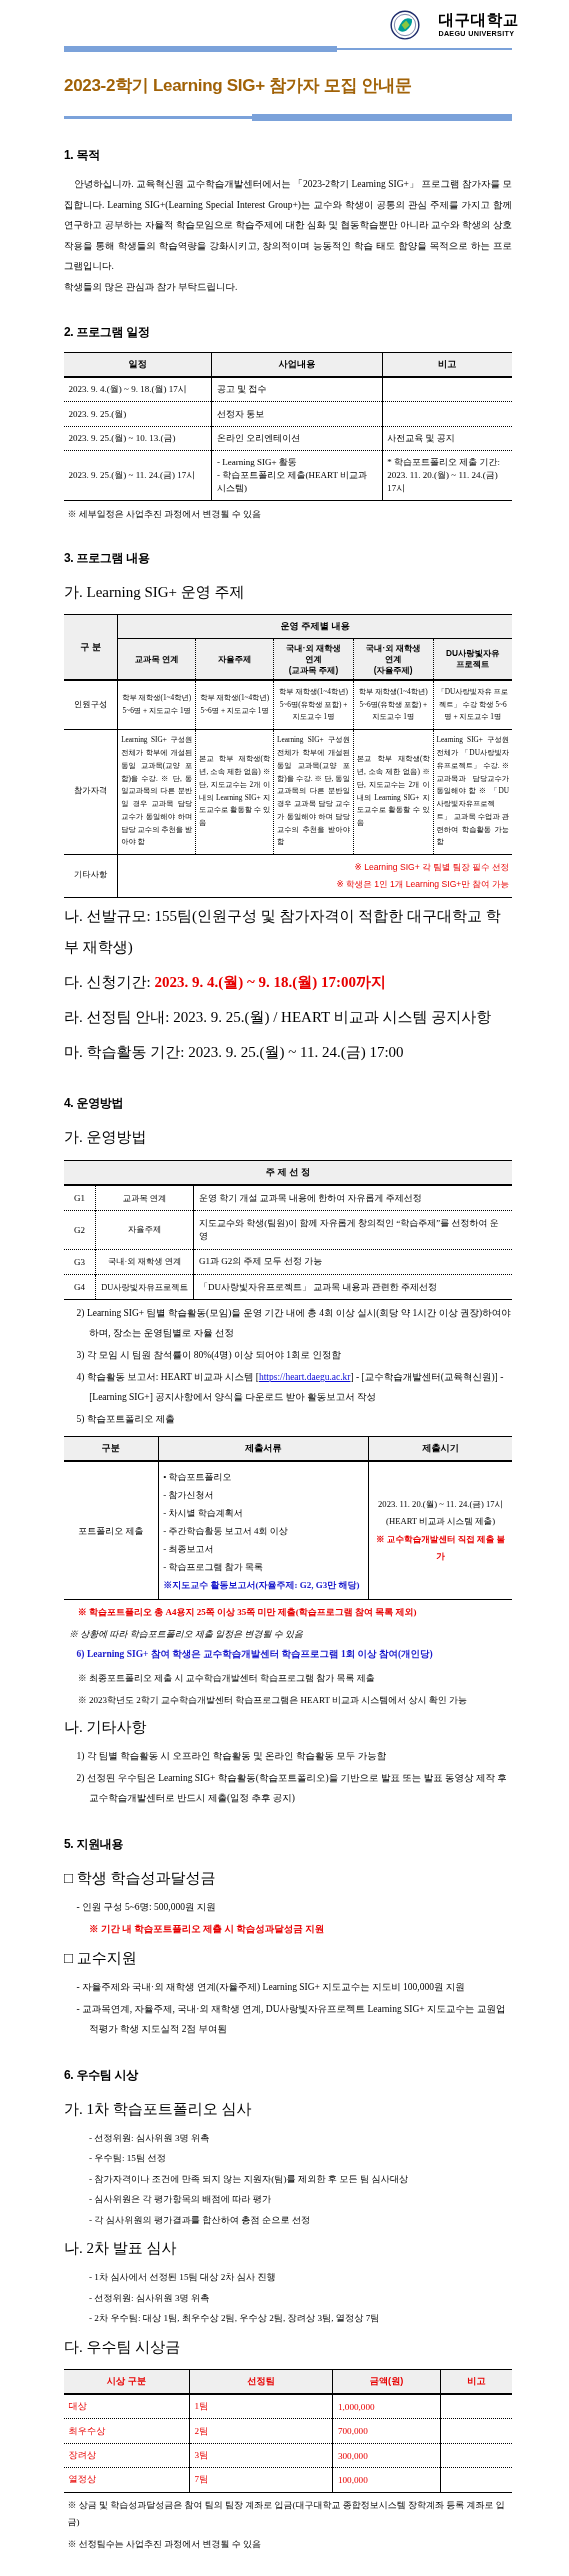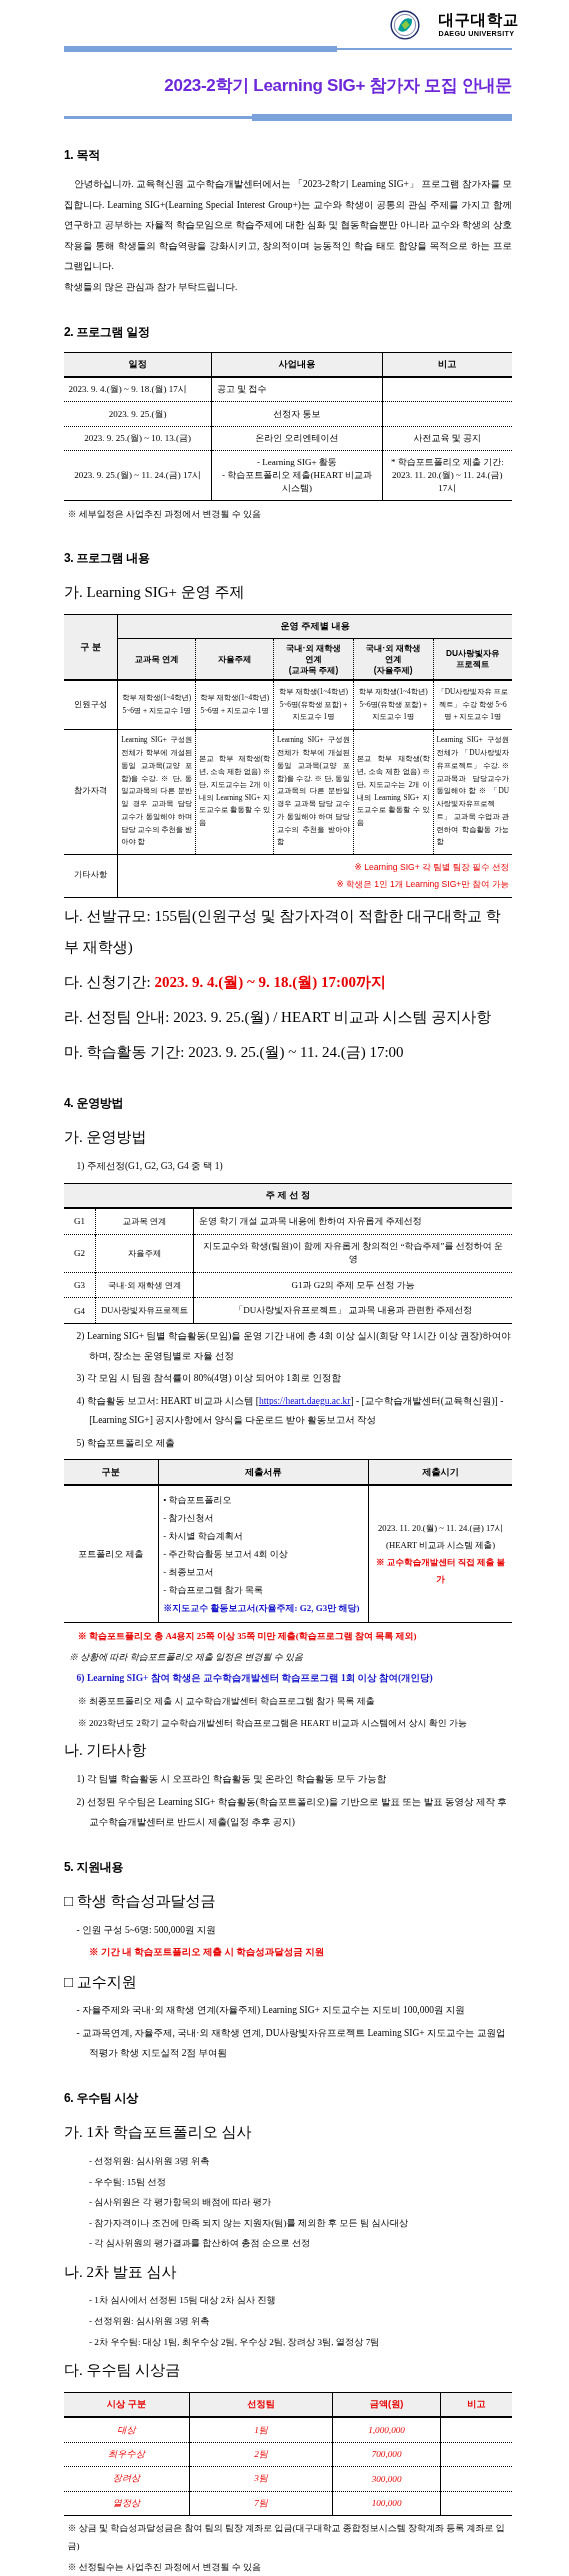--- a/index.html
+++ b/index.html
@@ -9,58 +9,58 @@
   .logo{display:flex;align-items:center;gap:18px;}
   .logo-kr{font-family:"Liberation Sans","DejaVu Sans",sans-serif;font-weight:bold;font-size:15.5px;letter-spacing:0.6px;line-height:1;}
   .logo-en{font-family:"Liberation Sans","DejaVu Sans",sans-serif;font-weight:bold;font-size:7.2px;letter-spacing:0.3px;margin-top:1.7px;}
   .bar{display:flex;align-items:center;margin-top:5.7px;}
   .bar .thick{background:#7ba2da;height:6.3px;}
   .bar .thin{background:#7ba2da;height:2.3px;}
   .bar.top .thick{width:61%;}
   .bar.top .thin{flex:1;}
   .bar.bottom .thin{width:42%;}
   .bar.bottom .thick{flex:1;}
-  .doc-title{font-family:"Liberation Sans","DejaVu Sans",sans-serif;color:#6d28d9;font-size:17px;font-weight:bold;text-align:right;margin:22px 0 17px 0;letter-spacing:-0.3px;}
+  .doc-title{font-family:"Liberation Sans","DejaVu Sans",sans-serif;color:#a16207;font-size:17px;font-weight:bold;text-align:left;margin:22px 0 17px 0;letter-spacing:-0.3px;}
   h2.sec{font-family:"Liberation Sans","DejaVu Sans",sans-serif;font-size:12px;font-weight:bold;margin:26.4px 0 10.3px 0;letter-spacing:-0.3px;}
   .body{font-size:9.5px;line-height:2.15;margin:0 0 1.1px 0;text-align:justify;}
   .indent{text-indent:10.3px;}
   .sub{font-size:15px;line-height:2.1;margin:3.4px 0;}
   .sub2{font-size:9.5px;line-height:2.1;margin:2.3px 0 2.3px 12.6px;}
   .sub3{font-size:9.2px;line-height:2.05;margin:1.7px 0 1.7px 25px;}
   .note{font-size:9px;margin:4.6px 0 0 3.4px;line-height:1.9;}
   .red{color:#e80000;}
   .blue{color:#1a1acc;}
   .bold{font-weight:bold;}
   .link{color:#0b0bd6;text-decoration:underline;}
   .pre{white-space:pre-line;}
   table{border-collapse:collapse;width:100%;margin:5.7px 0 3.4px 0;border-top:1.7px solid #000;border-bottom:1.7px solid #000;}
   th,td{padding:5.2px 4.6px;vertical-align:middle;}
   thead th{background:#efefef;font-family:"Liberation Sans","DejaVu Sans",sans-serif;font-weight:bold;font-size:9.2px;text-align:center;border-bottom:2.3px double #000;}
   td{font-size:9px;}
   .vsol{border-left:0.6px solid #000;}
   .vdot{border-left:0.6px dotted #000;}
-  .hdot td{border-top:0.6px dotted #000;text-align:center;}
+  .hdot td{border-top:0.6px dotted #000;}
   .hsol td{border-top:0.6px solid #000;}
   
   .tbl3 thead th.colhead{font-size:8.3px;padding:3.4px 2.3px;}
   .tbl3 td{font-size:7.3px;line-height:1.75;padding:4.6px 2.9px;text-align:justify;}
   .tbl3 td.lab{font-size:8.3px;text-align:center;}
   .tbl3 td.ctr{text-align:center;}
   .tbl3 .kita{font-family:"Liberation Sans","DejaVu Sans",sans-serif;font-weight:normal;font-size:8.6px;line-height:1.9;text-align:right;}
   
   .tblG td{padding:5.7px 4.6px;}
   .tblG .g{width:7%;text-align:center;}
   .tblG .t{width:22%;text-align:center;font-size:8.3px;}
   
   .tblP td{line-height:2.0;}
   .tblP .lab{text-align:center;}
   .tblP .when{text-align:center;font-size:8.6px;}
   
   .tblA thead th{color:#e80000;}
-  .tblA td{color:#e80000;text-align:center;font-size:9.2px;font-style:italic;}
+  .tblA td{color:#e80000;text-align:left;font-size:9.2px;}
   .hang{padding-left:12.6px;text-indent:-12.6px;}
 </style>
 </head>
 <body>
 
 <div class="page">
 
   <div class="logo-row">
     <div class="logo">
       <svg width="30" height="30" viewBox="0 0 52 52">
@@ -186,21 +186,20 @@
       </tr>
     </tbody>
   </table>
   <p class="sub">나. 선발규모: 155팀(인원구성 및 참가자격이 적합한 대구대학교 학부 재학생)</p>
   <p class="sub"><span>다. 신청기간: </span><span class="red bold">2023. 9. 4.(월) ~ 9. 18.(월) 17:00까지</span></p>
   <p class="sub">라. 선정팀 안내: 2023. 9. 25.(월) / HEART 비교과 시스템 공지사항</p>
   <p class="sub">마. 학습활동 기간: 2023. 9. 25.(월) ~ 11. 24.(금) 17:00</p>
 
   <h2 class="sec">4. 운영방법</h2>
   <p class="sub">가. 운영방법</p>
-  <p class="sub2">1) 주제선정(G1, G2, G3, G4 중 택 1)</p>
   <table class="tblG">
     <thead>
       <tr>
           <th colspan="3">주 제 선 정</th>
         </tr>
     </thead>
     <tbody>
       <tr>
         <td class="g">G1</td>
         <td class="t vdot">교과목 연계</td>
@@ -274,22 +273,22 @@
   <p class="sub2">- 인원 구성 5~6명: 500,000원 지원</p>
   <p class="sub2 red bold" style="margin-left:25px;">※ 기간 내 학습포트플리오 제출 시 학습성과달성금 지원</p>
   <p class="sub">□ 교수지원</p>
   <p class="sub2 hang">- 자율주제와 국내·외 재학생 연계(자율주제) Learning SIG+ 지도교수는 지도비 100,000원 지원</p>
   <p class="sub2 hang">- 교과목연계, 자율주제, 국내·외 재학생 연계, DU사랑빛자유프로젝트 Learning SIG+ 지도교수는 교원업적평가 학생 지도실적 2점 부여됨</p>
 
   <h2 class="sec">6. 우수팀 시상</h2>
   <p class="sub">가. 1차 학습포트폴리오 심사</p>
   <p class="sub3">- 선정위원: 심사위원 3명 위촉</p>
   <p class="sub3">- 우수팀: 15팀 선정</p>
+  <p class="sub3">- 참가자격이나 조건에 만족 되지 않는 지원자(팀)를 제외한 후 모든 팀 심사대상</p>
   <p class="sub3">- 심사위원은 각 평가항목의 배점에 따라 평가</p>
-  <p class="sub3">- 참가자격이나 조건에 만족 되지 않는 지원자(팀)를 제외한 후 모든 팀 심사대상</p>
   <p class="sub3">- 각 심사위원의 평가결과를 합산하여 총점 순으로 선정</p>
   <p class="sub">나. 2차 발표 심사</p>
   <p class="sub3">- 1차 심사에서 선정된 15팀 대상 2차 심사 진행</p>
   <p class="sub3">- 선정위원: 심사위원 3명 위촉</p>
   <p class="sub3">- 2차 우수팀: 대상 1팀, 최우수상 2팀, 우수상 2팀, 장려상 3팀, 열정상 7팀</p>
   <p class="sub">다. 우수팀 시상금</p>
   <table class="tblA">
     <colgroup>
         <col style="width:28%">
         <col style="width:32%">

